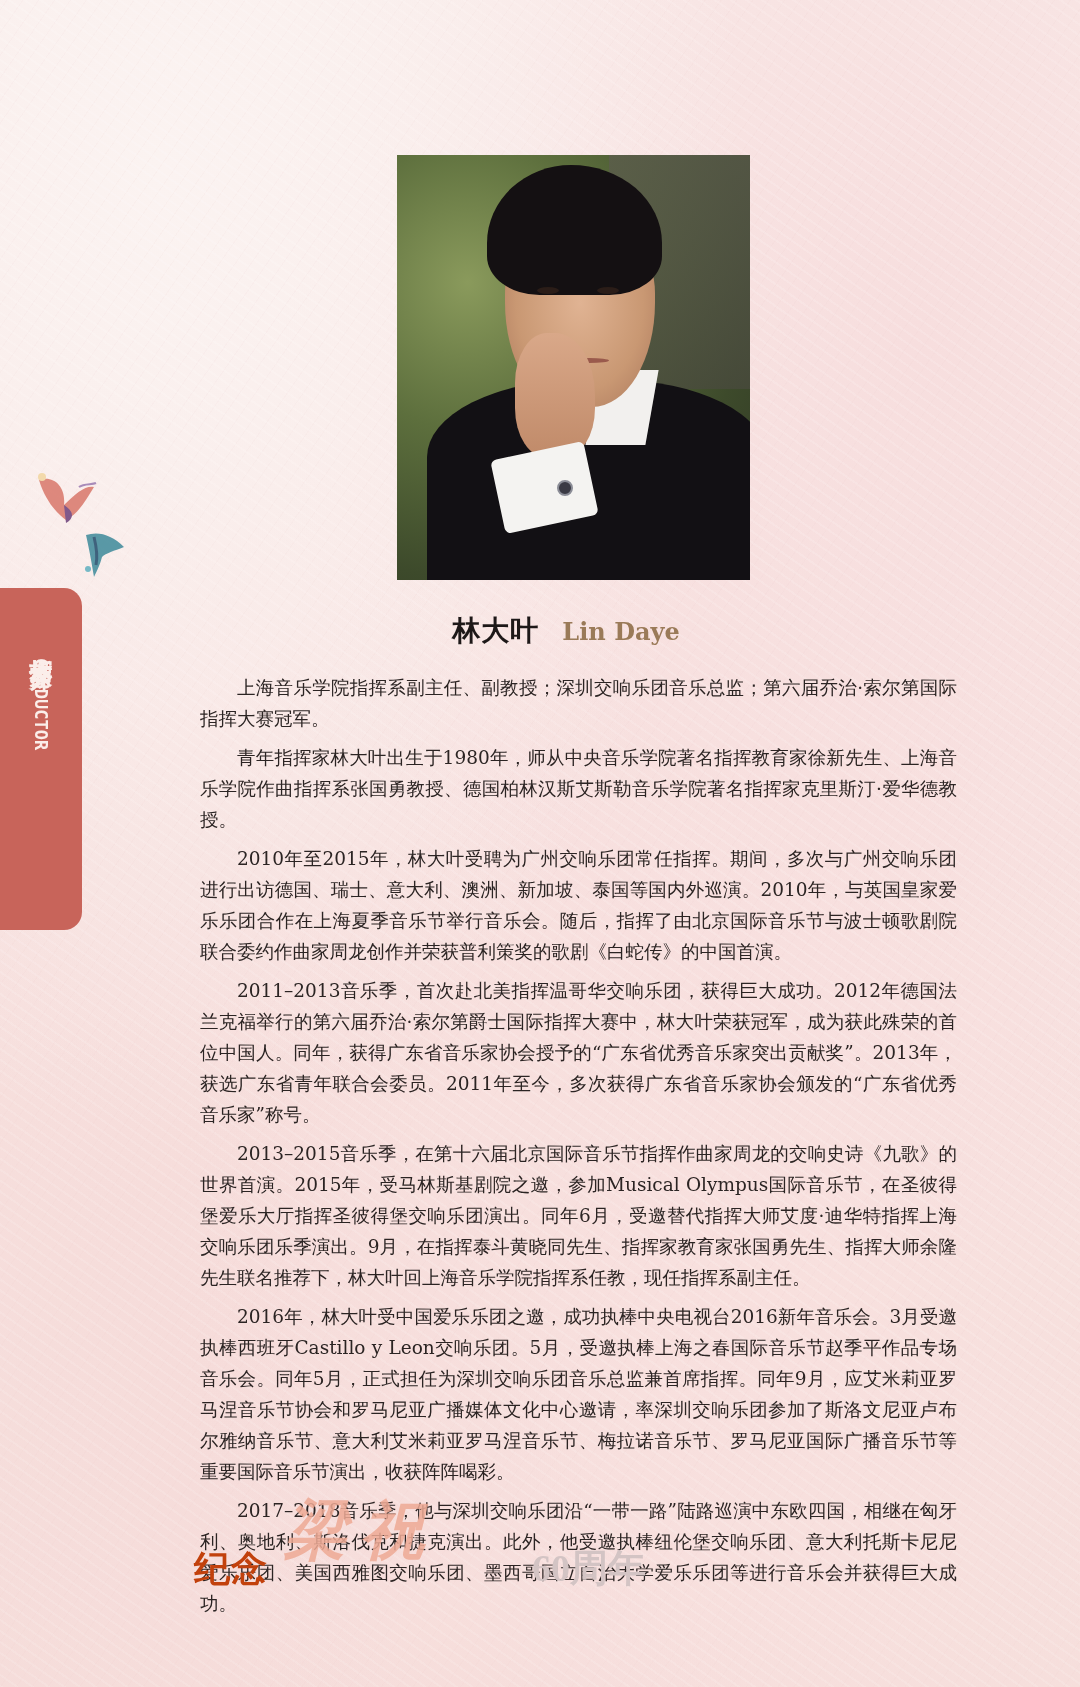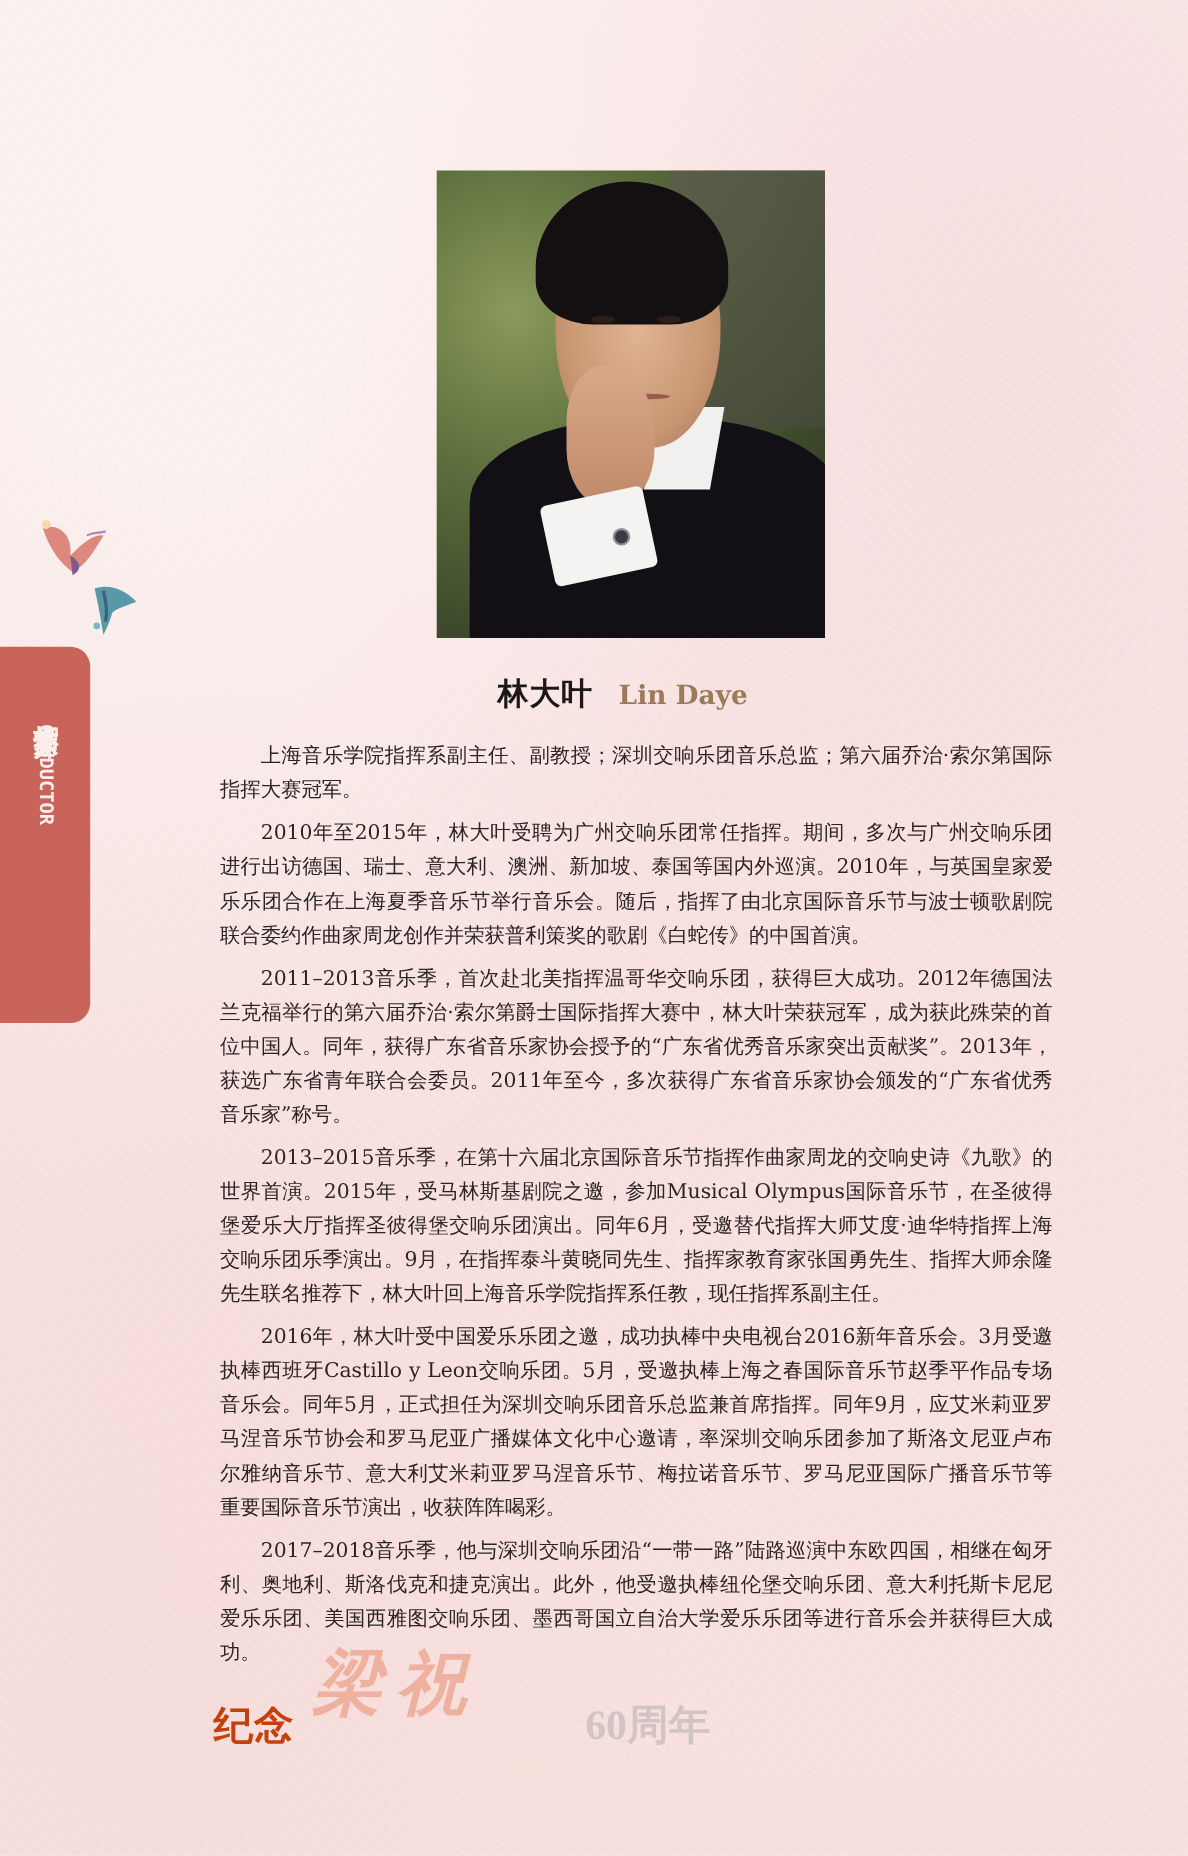--- a/index.html
+++ b/index.html
@@ -142,20 +142,21 @@
   <div class="cufflink"></div>
 </div>
 
 <div class="name-row">
   <span class="name-cn">林大叶</span>
   <span class="name-en">Lin Daye</span>
 </div>
 
 <div class="bio">
   <p>上海音乐学院指挥系副主任、副教授；深圳交响乐团音乐总监；第六届乔治·索尔第国际指挥大赛冠军。</p>
+  <p>青年指挥家林大叶出生于1980年，师从中央音乐学院著名指挥教育家徐新先生、上海音乐学院作曲指挥系张国勇教授、德国柏林汉斯艾斯勒音乐学院著名指挥家克里斯汀·爱华德教授。</p>
   <p>2010年至2015年，林大叶受聘为广州交响乐团常任指挥。期间，多次与广州交响乐团进行出访德国、瑞士、意大利、澳洲、新加坡、泰国等国内外巡演。2010年，与英国皇家爱乐乐团合作在上海夏季音乐节举行音乐会。随后，指挥了由北京国际音乐节与波士顿歌剧院联合委约作曲家周龙创作并荣获普利策奖的歌剧《白蛇传》的中国首演。</p>
   <p>2011–2013音乐季，首次赴北美指挥温哥华交响乐团，获得巨大成功。2012年德国法兰克福举行的第六届乔治·索尔第爵士国际指挥大赛中，林大叶荣获冠军，成为获此殊荣的首位中国人。同年，获得广东省音乐家协会授予的“广东省优秀音乐家突出贡献奖”。2013年，获选广东省青年联合会委员。2011年至今，多次获得广东省音乐家协会颁发的“广东省优秀音乐家”称号。</p>
   <p>2013–2015音乐季，在第十六届北京国际音乐节指挥作曲家周龙的交响史诗《九歌》的世界首演。2015年，受马林斯基剧院之邀，参加Musical Olympus国际音乐节，在圣彼得堡爱乐大厅指挥圣彼得堡交响乐团演出。同年6月，受邀替代指挥大师艾度·迪华特指挥上海交响乐团乐季演出。9月，在指挥泰斗黄晓同先生、指挥家教育家张国勇先生、指挥大师余隆先生联名推荐下，林大叶回上海音乐学院指挥系任教，现任指挥系副主任。</p>
   <p>2016年，林大叶受中国爱乐乐团之邀，成功执棒中央电视台2016新年音乐会。3月受邀执棒西班牙Castillo y Leon交响乐团。5月，受邀执棒上海之春国际音乐节赵季平作品专场音乐会。同年5月，正式担任为深圳交响乐团音乐总监兼首席指挥。同年9月，应艾米莉亚罗马涅音乐节协会和罗马尼亚广播媒体文化中心邀请，率深圳交响乐团参加了斯洛文尼亚卢布尔雅纳音乐节、意大利艾米莉亚罗马涅音乐节、梅拉诺音乐节、罗马尼亚国际广播音乐节等重要国际音乐节演出，收获阵阵喝彩。</p>
   <p>2017–2018音乐季，他与深圳交响乐团沿“一带一路”陆路巡演中东欧四国，相继在匈牙利、奥地利、斯洛伐克和捷克演出。此外，他受邀执棒纽伦堡交响乐团、意大利托斯卡尼尼爱乐乐团、美国西雅图交响乐团、墨西哥国立自治大学爱乐乐团等进行音乐会并获得巨大成功。</p>
 </div>
 
 <div class="footer-logo">
   <span class="jinian">纪念</span>
   <span class="liangzhu">梁祝</span>

